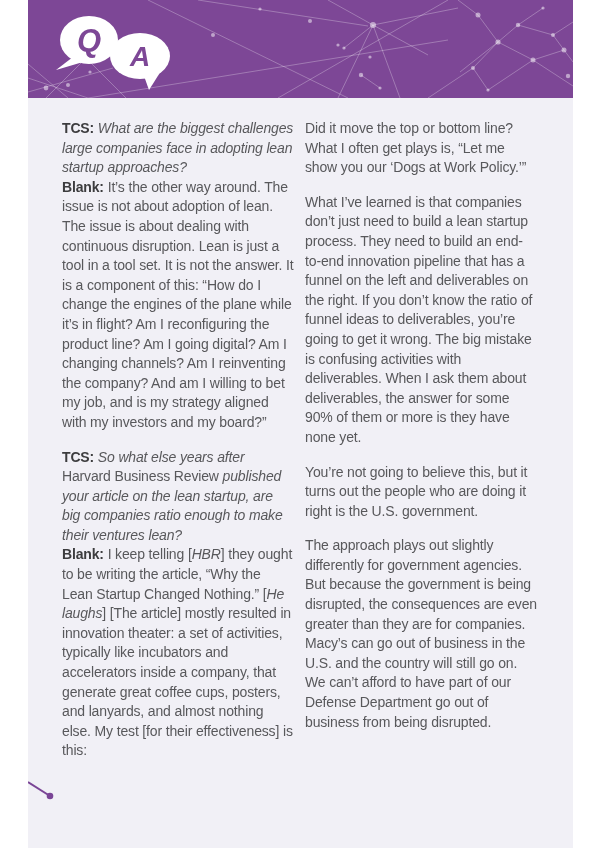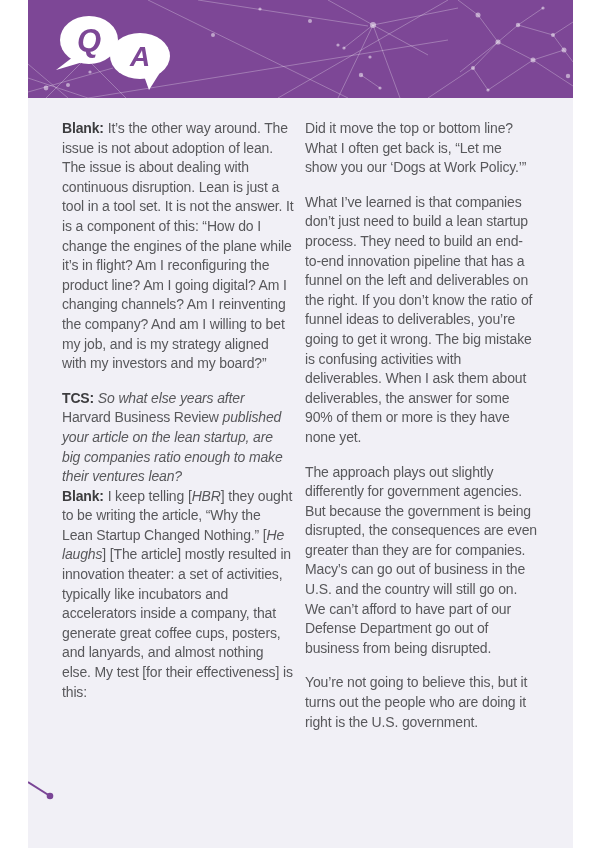--- a/index.html
+++ b/index.html
@@ -99,30 +99,31 @@
         <ellipse cx="112" cy="56" rx="30" ry="23"></ellipse>
         <path d="M116,76 L121,90 L133,71 Z"></path>
       </g>
       <text x="112" y="66" text-anchor="middle" class="bubble-letter" font-size="28">A</text>
     </svg>
   </header>
 
   <div class="columns">
 
     <div class="col">
+      <p class="para"><span class="seg-bold">TCS: </span><span class="seg-italic">What are the biggest challenges large companies face in adopting lean startup approaches?</span></p>
       <p class="para"><span class="seg-bold">Blank: </span><span>It’s the other way around. The issue is not about adoption of lean. The issue is about dealing with continuous disruption. Lean is just a tool in a tool set. It is not the answer. It is a component of this: “How do I change the engines of the plane while it’s in flight? Am I reconfiguring the product line? Am I going digital? Am I changing channels? Am I reinventing the company? And am I willing to bet my job, and is my strategy aligned with my investors and my board?”</span></p>
       <p class="para gap"><span class="seg-bold">TCS: </span><span class="seg-italic">So what else years after </span><span>Harvard Business Review </span><span class="seg-italic">published your article on the lean startup, are big companies ratio enough to make their ventures lean?</span></p>
       <p class="para"><span class="seg-bold">Blank: </span><span>I keep telling [</span><span class="seg-italic">HBR</span><span>] they ought to be writing the article, “Why the Lean Startup Changed Nothing.” [</span><span class="seg-italic">He laughs</span><span>] [The article] mostly resulted in innovation theater: a set of activities, typically like incubators and accelerators inside a company, that generate great coffee cups, posters, and lanyards, and almost nothing else. My test [for their effectiveness] is this:</span></p>
     </div>
 
     <div class="col">
-      <p class="para"><span>Did it move the top or bottom line? What I often get back is, “Let me show you our ‘Dogs at Work Policy.’”</span></p>
+      <p class="para"><span>Did it move the top or bottom line? What I often get plays is, “Let me show you our ‘Dogs at Work Policy.’”</span></p>
       <p class="para gap"><span>What I’ve learned is that companies don’t just need to build a lean startup process. They need to build an end-to-end innovation pipeline that has a funnel on the left and deliverables on the right. If you don’t know the ratio of funnel ideas to deliverables, you’re going to get it wrong. The big mistake is confusing activities with deliverables. When I ask them about deliverables, the answer for some 90% of them or more is they have none yet.</span></p>
+      <p class="para gap"><span>You’re not going to believe this, but it turns out the people who are doing it right is the U.S. government.</span></p>
       <p class="para gap"><span>The approach plays out slightly differently for government agencies. But because the government is being disrupted, the consequences are even greater than they are for companies. Macy’s can go out of business in the U.S. and the country will still go on. We can’t afford to have part of our Defense Department go out of business from being disrupted.</span></p>
-      <p class="para gap"><span>You’re not going to believe this, but it turns out the people who are doing it right is the U.S. government.</span></p>
     </div>
 
   </div>
 
   <svg class="footer-deco" width="60" height="28" viewBox="0 0 60 28">
     <line x1="0" y1="4" x2="22" y2="18" stroke="#7a4596" stroke-width="2"></line>
     <circle cx="22" cy="18" r="3.3" fill="#7a4596"></circle>
   </svg>
 
 </div>

